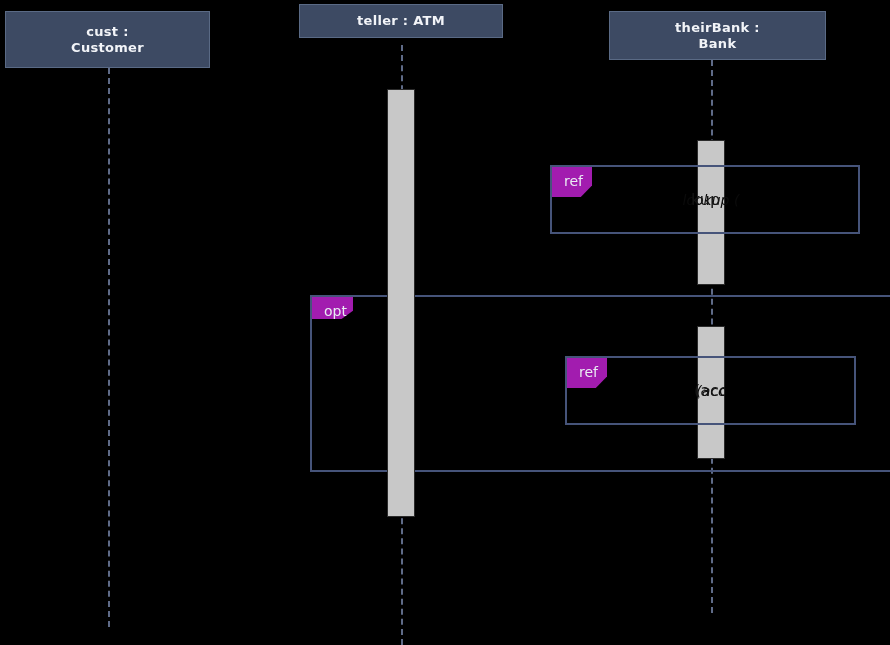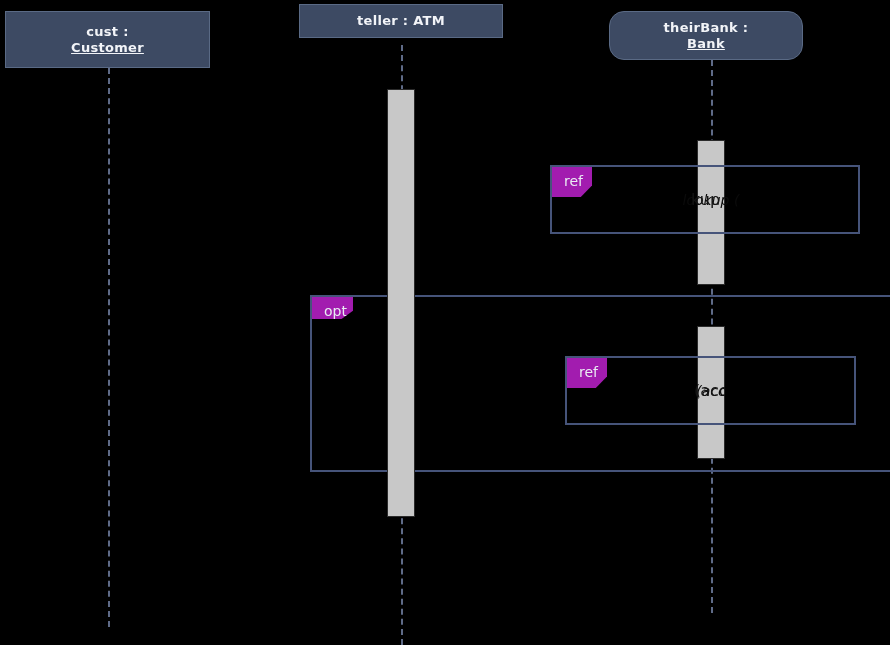--- a/index.html
+++ b/index.html
@@ -26,21 +26,21 @@
     font-weight: bold;
     font-size: 13px;
     line-height: 16px;
     text-align: center;
     display: flex;
     flex-direction: column;
     align-items: center;
     justify-content: center;
     letter-spacing: 0.3px;
   }
-  .lifeline-head .l2 { display: block; text-decoration: underline; }
+  .lifeline-head .l2 { display: block; }
 
   
   .lifeline {
     position: absolute;
     width: 0;
     border-left: 2px dashed #5f6b88;
   }
 
   
   .activation {
@@ -99,21 +99,21 @@
 
   <div class="lifeline-head" style="left:5px; top:11px; width:205px; height:57px;">
     <span>cust :</span>
     <span class="l2">Customer</span>
   </div>
 
   <div class="lifeline-head" style="left:299px; top:4px; width:204px; height:34px;">
     <span>teller : ATM</span>
   </div>
 
-  <div class="lifeline-head" style="left:609px; top:11px; width:194px; height:49px;border-radius:15px;">
+  <div class="lifeline-head" style="left:609px; top:11px; width:217px; height:49px;">
     <span>theirBank :</span>
     <span class="l2">Bank</span>
   </div>
 
   <div class="fragment" style="left:310px; top:295px; width:586px; height:177px;"></div>
   <div class="fragment-label" style="left:312px; top:297px; width:41px; height:22px;">opt</div>
 
   <div class="activation" style="left:387px; top:89px; width:28px; height:428px;"></div>
   <div class="activation" style="left:697px; top:140px; width:28px; height:145px;"></div>
   <div class="activation" style="left:697px; top:326px; width:28px; height:133px;"></div>

